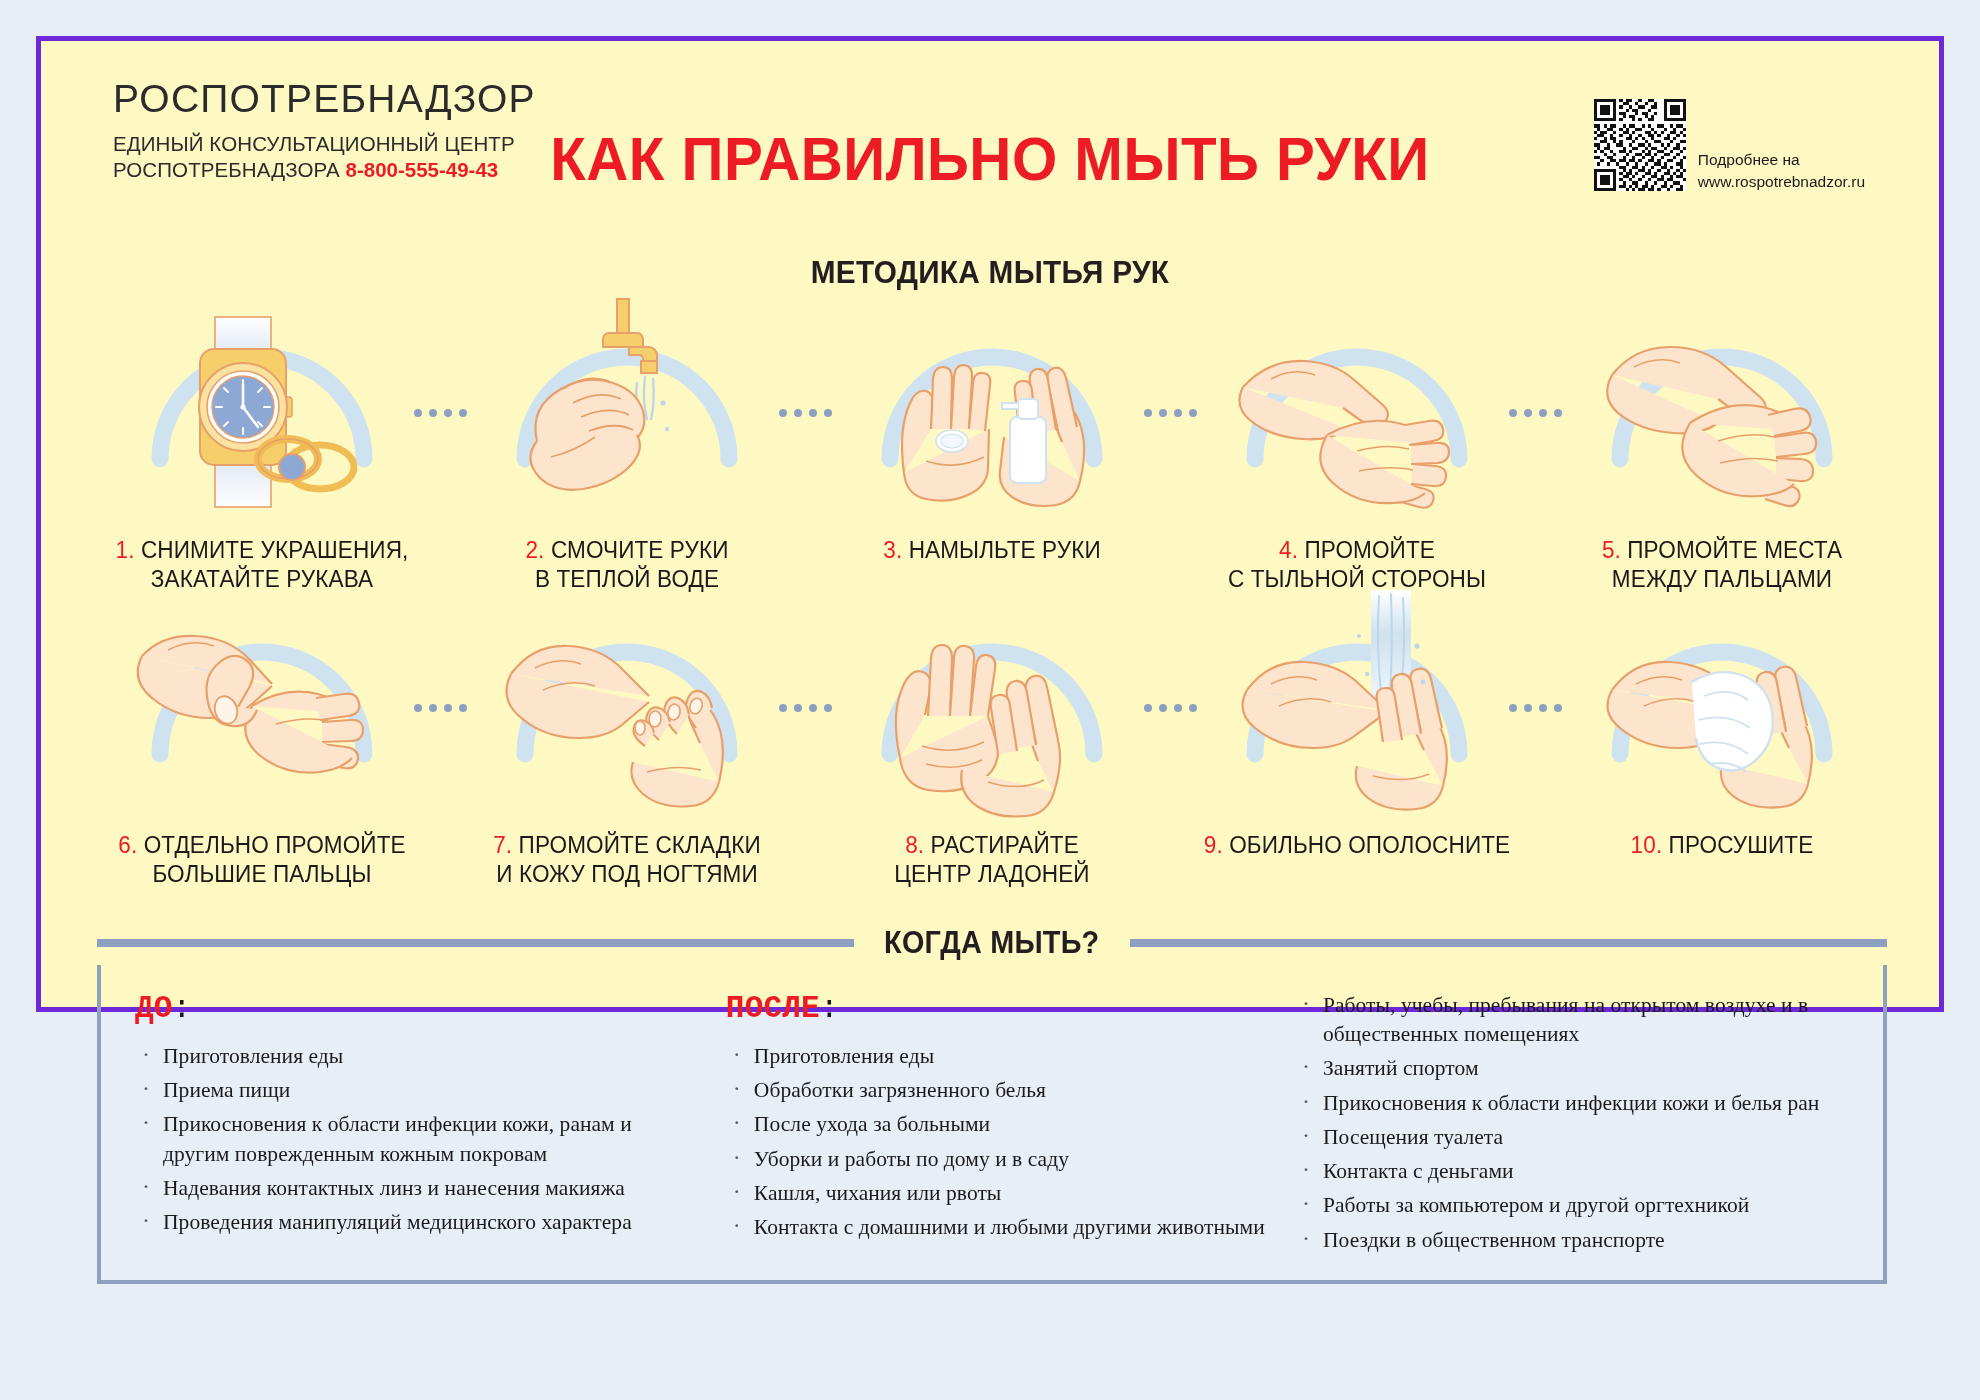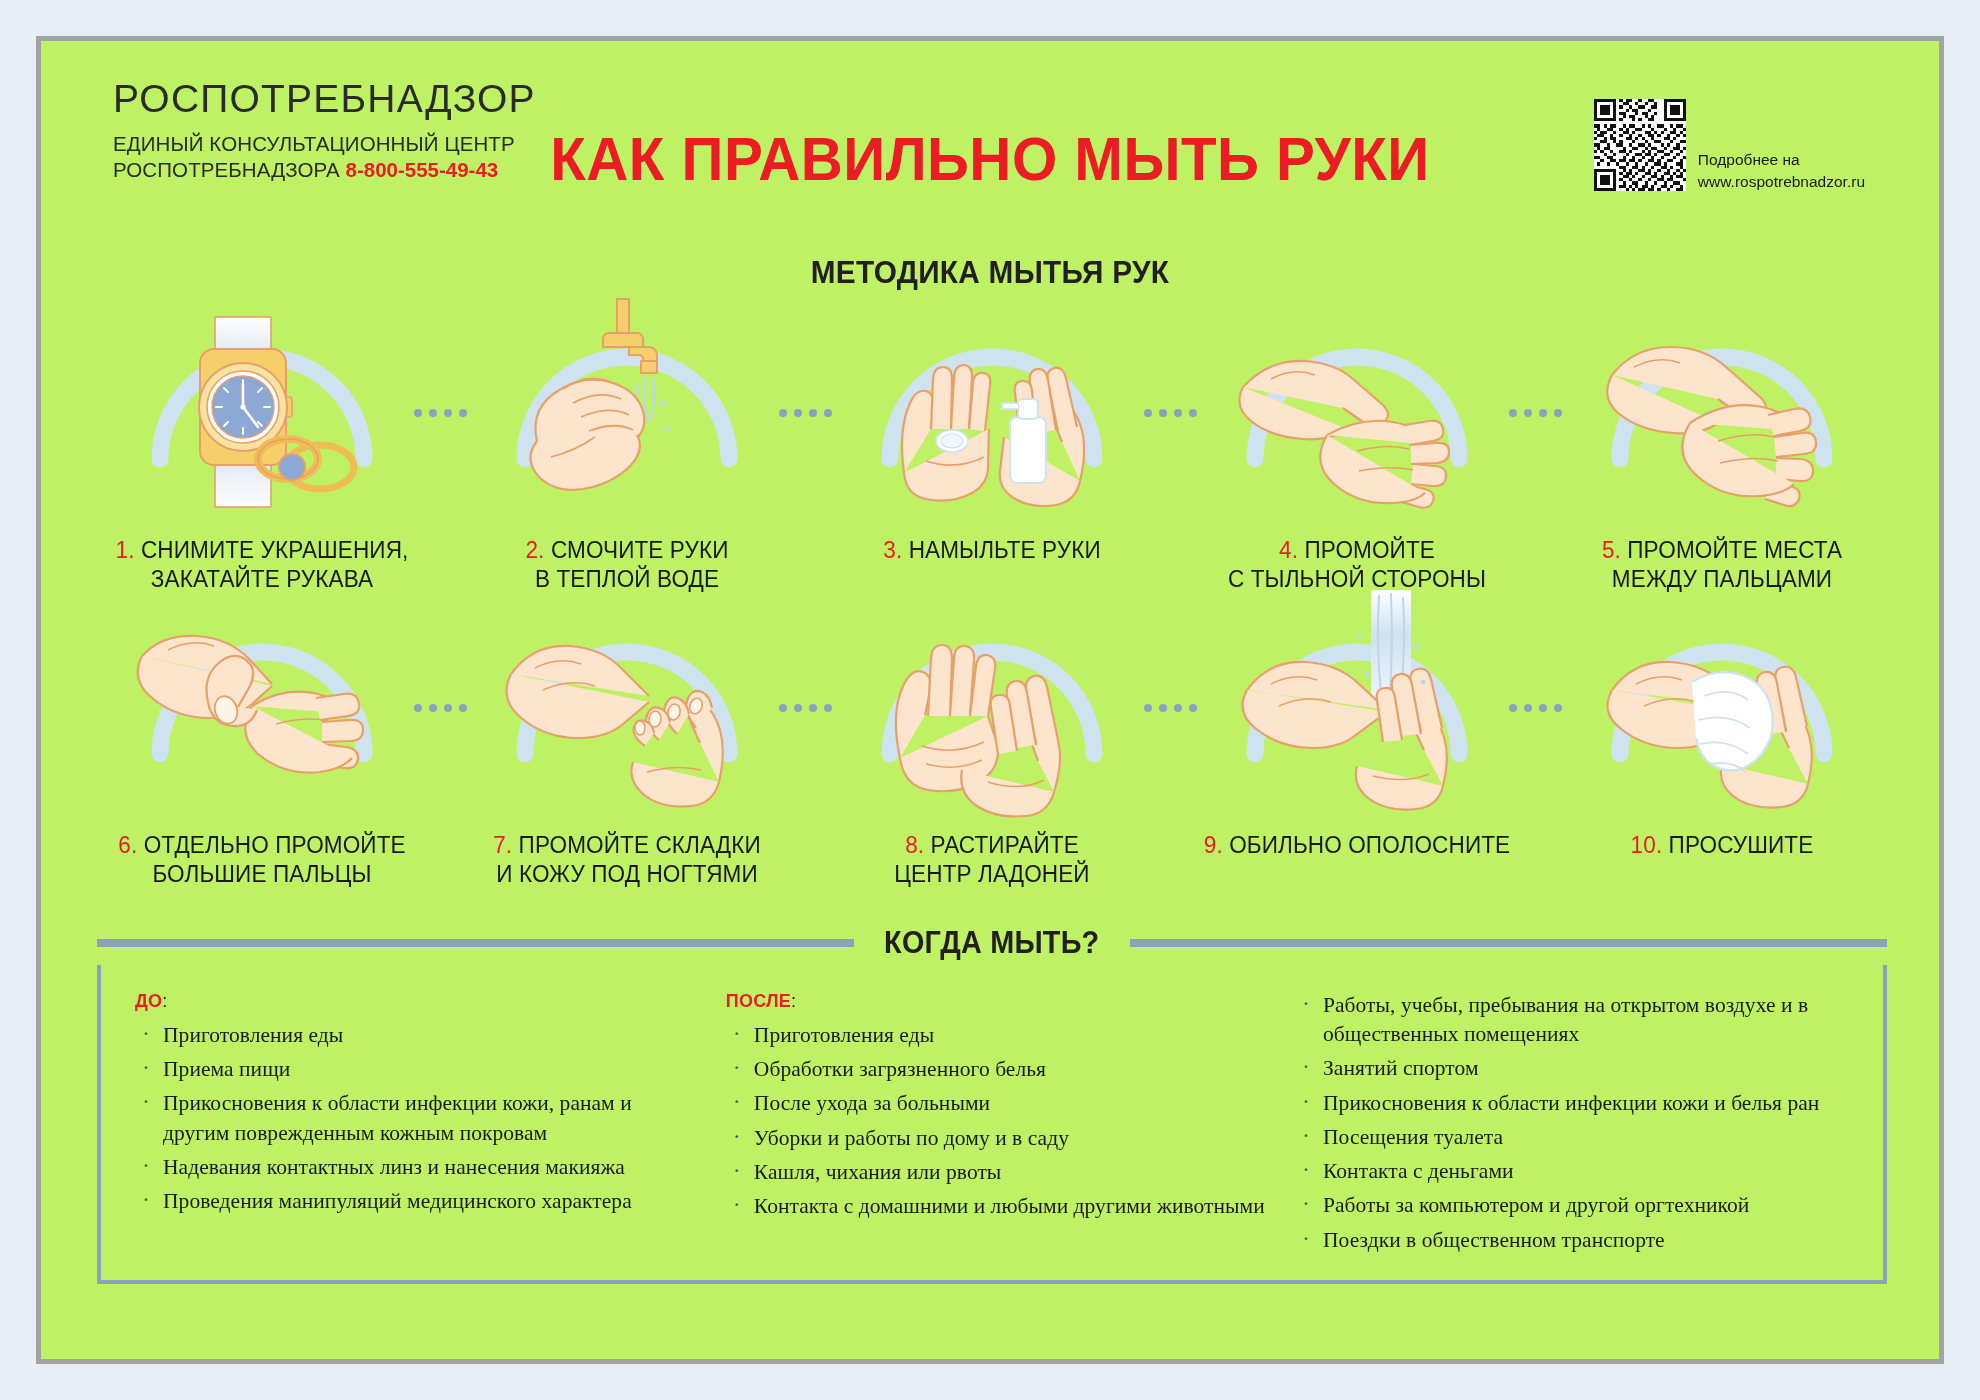--- a/index.html
+++ b/index.html
@@ -6,23 +6,23 @@
   * { box-sizing: border-box; margin: 0; padding: 0; }
   html, body {
     width: 1980px; height: 1400px;
     background: #e8eef6;
     font-family: "Liberation Sans", "DejaVu Sans", sans-serif;
     overflow: hidden;
   }
   #poster {
     position: absolute;
     left: 36px; top: 36px;
-    width: 1908px; height: 1328px;
-    background: #bef264;
-    border: 5px solid #a3a3a3;
+    width: 1908px; height: 976px;
+    background: #fef9c3;
+    border: 5px solid #6d28d9;
   }
 
   
   .header { position: absolute; left: 0; top: 0; width: 100%; height: 170px; }
 
   .brand { position: absolute; left: 72px; top: 38px; }
   .brand-name {
     font-size: 39px; font-weight: 400; letter-spacing: 1.2px;
     color: #2b2b2b; line-height: 1;
     font-family: "Liberation Sans Narrow", "Liberation Sans", sans-serif;
@@ -102,23 +102,23 @@
     padding: 26px 34px 20px 34px;
     display: flex; gap: 26px;
     min-height: 318px;
   }
   .col { flex: 1; }
   .col.c1 { flex: 1.04; }
   .col.c2 { flex: 1.0; }
   .col.c3 { flex: 1.02; }
 
   .col h3 {
-    color: #ed1c24; font-size: 18px; font-weight: 700;
-    margin-bottom: 9px; letter-spacing: .2px;
-    font-family: Liberation Sans, sans-serif;
+    color: #ed1c24; font-size: 31px; font-weight: 700;
+    margin-bottom: 16px; letter-spacing: .2px;
+    font-family: Liberation Mono, monospace;
   }
   .col h3 .colon { color: #1a1a1a; font-weight: 400; }
   .col.c3 { padding-top: 0px; }
 
   ul.items { list-style: none; }
   ul.items li {
     position: relative; padding-left: 28px;
     font-size: 21.5px; line-height: 1.36; color: #1a1a1a;
     margin-bottom: 5px; letter-spacing: .05px; font-family: Liberation Serif, serif;
   }

